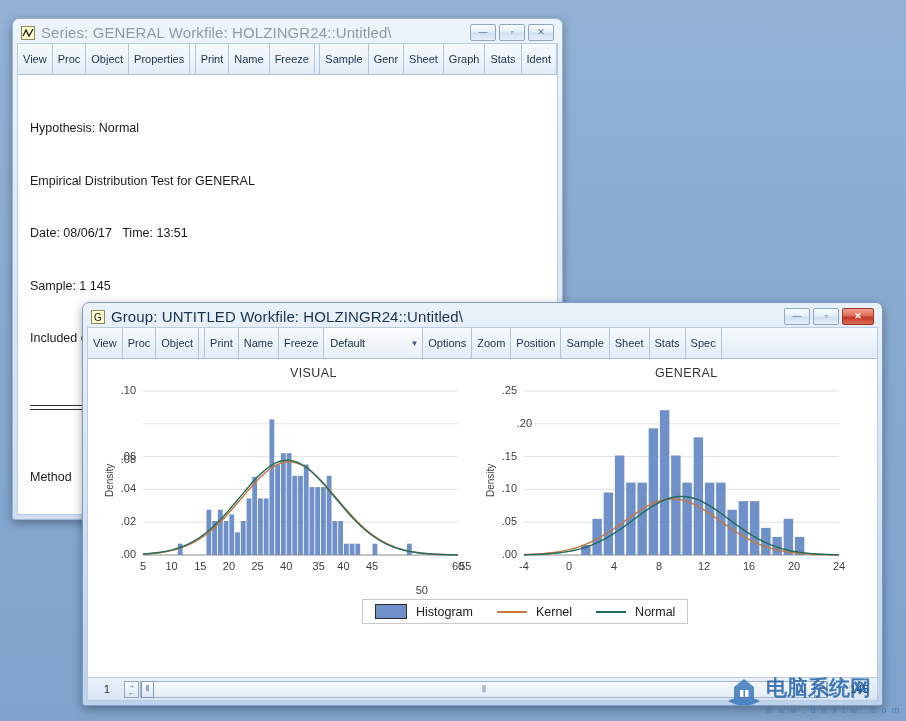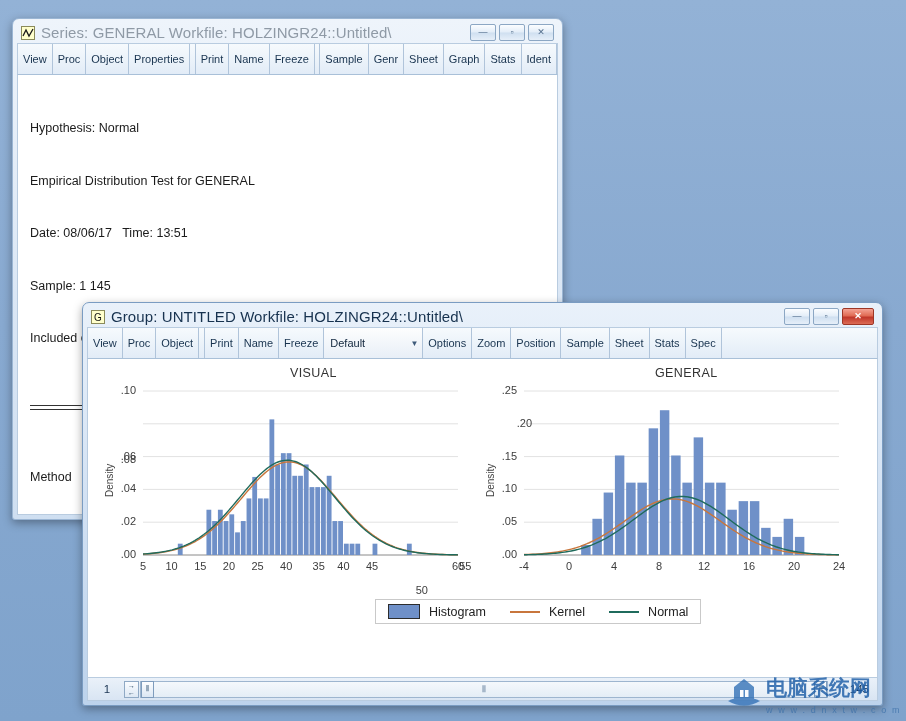--- a/index.html
+++ b/index.html
@@ -512,21 +512,21 @@
             <div class="tick" style="left: 426px; top: 201px; width: 20px; text-align: center;">-4</div>
             <div class="tick" style="left: 471px; top: 201px; width: 20px; text-align: center;">0</div>
             <div class="tick" style="left: 516px; top: 201px; width: 20px; text-align: center;">4</div>
             <div class="tick" style="left: 561px; top: 201px; width: 20px; text-align: center;">8</div>
             <div class="tick" style="left: 606px; top: 201px; width: 20px; text-align: center;">12</div>
             <div class="tick" style="left: 651px; top: 201px; width: 20px; text-align: center;">16</div>
             <div class="tick" style="left: 696px; top: 201px; width: 20px; text-align: center;">20</div>
             <div class="tick" style="left: 741px; top: 201px; width: 20px; text-align: center;">24</div>
           </div>
 
-        <div class="legend" style="left:287px; top:240px;">
+        <div class="legend" style="left:274px; top:240px;">
           <span class="sw-box"></span>
           <span>Histogram</span>
           <span class="lg-pad"></span>
           <span class="sw-line"></span>
           <span>Kernel</span>
           <span class="lg-pad"></span>
           <span class="sw-line normal"></span>
           <span>Normal</span>
         </div>
       </div>

